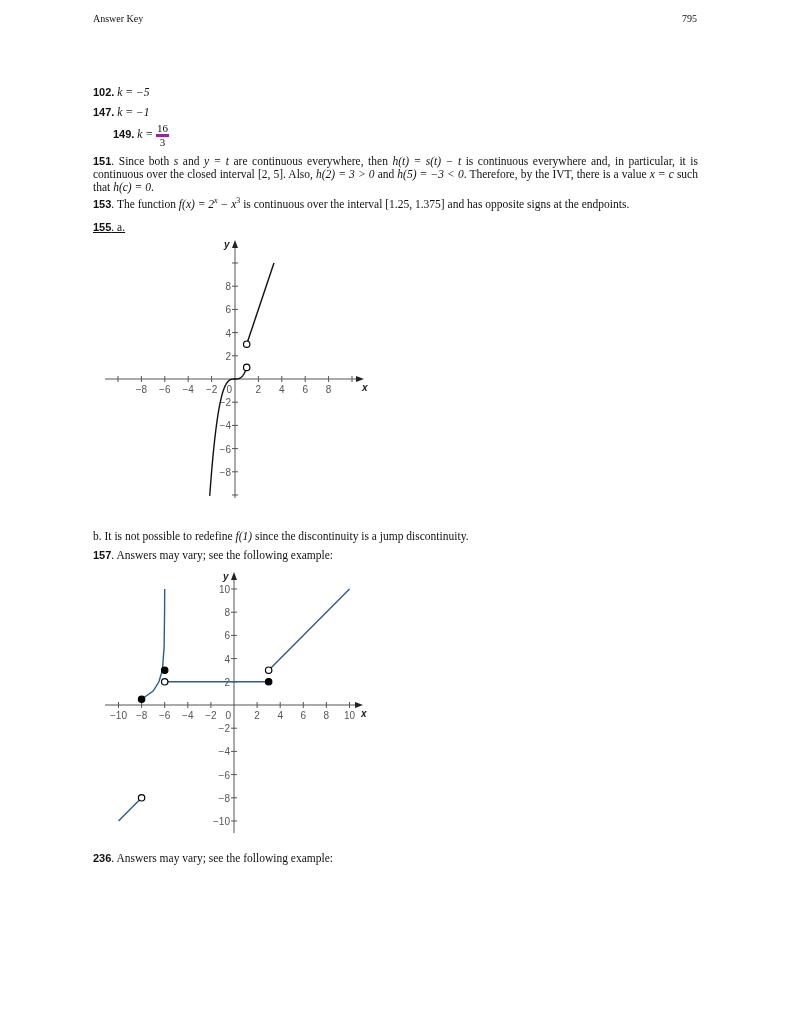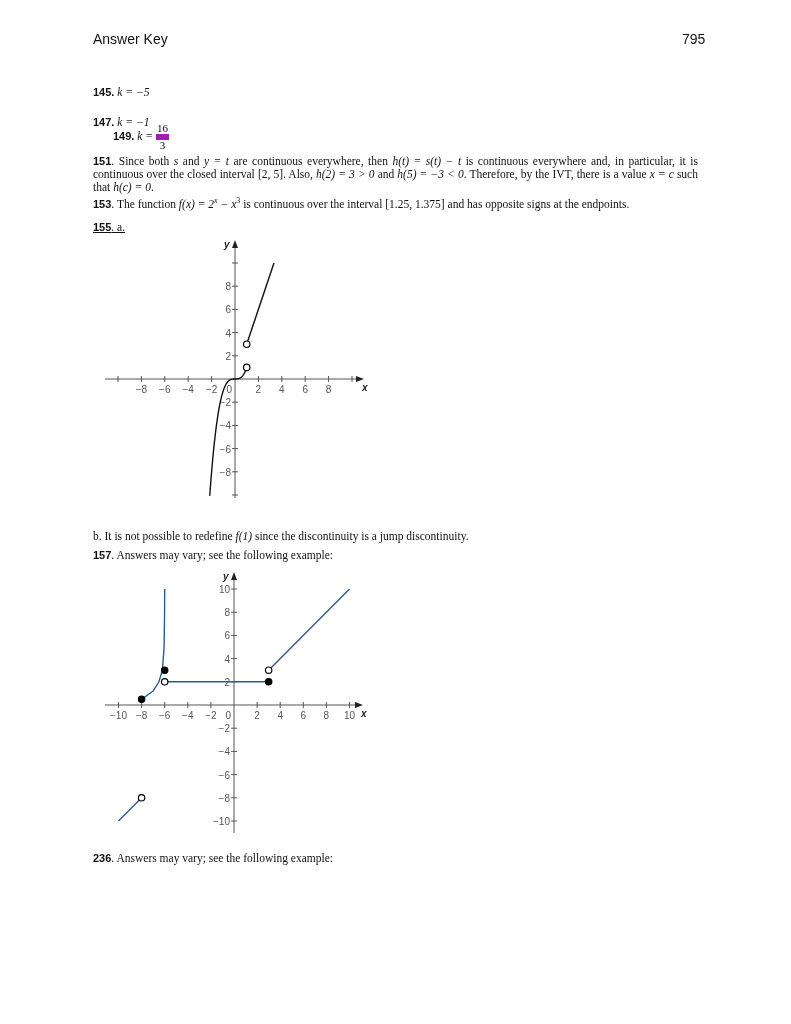--- a/index.html
+++ b/index.html
@@ -1,42 +1,42 @@
 <!DOCTYPE html>
 <html><head>
 <meta charset="utf-8">
 <style>
   html, body { margin: 0; padding: 0; background: #ffffff; }
   body { width: 791px; height: 1024px; position: relative; overflow: hidden;
          font-family: "Liberation Serif", serif; color: #111; }
-  .hdr { position: absolute; top: 31px; font-family: Liberation Sans, sans-serif; font-size: 14px; }
+  .hdr { position: absolute; top: 13px; font-family: Liberation Serif, serif; font-size: 10px; }
   .hdr-left { left: 93px; }
   .hdr-right { left: 682px; }
   .line { position: absolute; left: 93px; font-size: 11.5px; white-space: nowrap; }
   .num { font-family: "Liberation Sans", sans-serif; font-weight: bold; font-size: 11px; }
   .m { font-style: italic; text-align: right; }
   .frac { display: inline-block; vertical-align: middle; text-align: center; font-size: 11px; line-height: 11px; }
-  .frac .n { display: block; border-bottom: 6px solid #a21caf; padding: 0 1px; }
+  .frac .n { display: block; border-bottom: 3px solid #a21caf; padding: 0 1px; }
   .frac .d { display: block; }
   .para { position: absolute; left: 93px; width: 605px; font-size: 11.5px; line-height: 13px; text-align: justify; }
   svg.graph { position: absolute; }
   .tick-label { font-family: "Liberation Sans", sans-serif; font-size: 10px; fill: #555; }
   .axis-name { font-family: "Liberation Sans", sans-serif; font-size: 10px; font-style: italic; font-weight: bold; fill: #222; }
 </style>
 </head>
 <body>
 
 <div class="hdr hdr-left">Answer Key</div>
 <div class="hdr hdr-right">795</div>
 
 <div class="line" style="top:86px;">
-  <span class="num">145</span><span class="num">.</span>
+  <span class="num">102</span><span class="num">.</span>
   <span class="m">k = −5</span>
 </div>
-<div class="line" style="top:116px;">
+<div class="line" style="top:106px;">
   <span class="num">147</span><span class="num">.</span>
   <span class="m">k = −1</span>
 </div>
 <div class="line" style="top:123px;margin-left:20px;">
   <span class="num">149</span><span class="num">.</span>
   <span class="m">k =</span>
   <span class="frac">
     <span class="n">16</span>
     <span class="d">3</span>
   </span>

